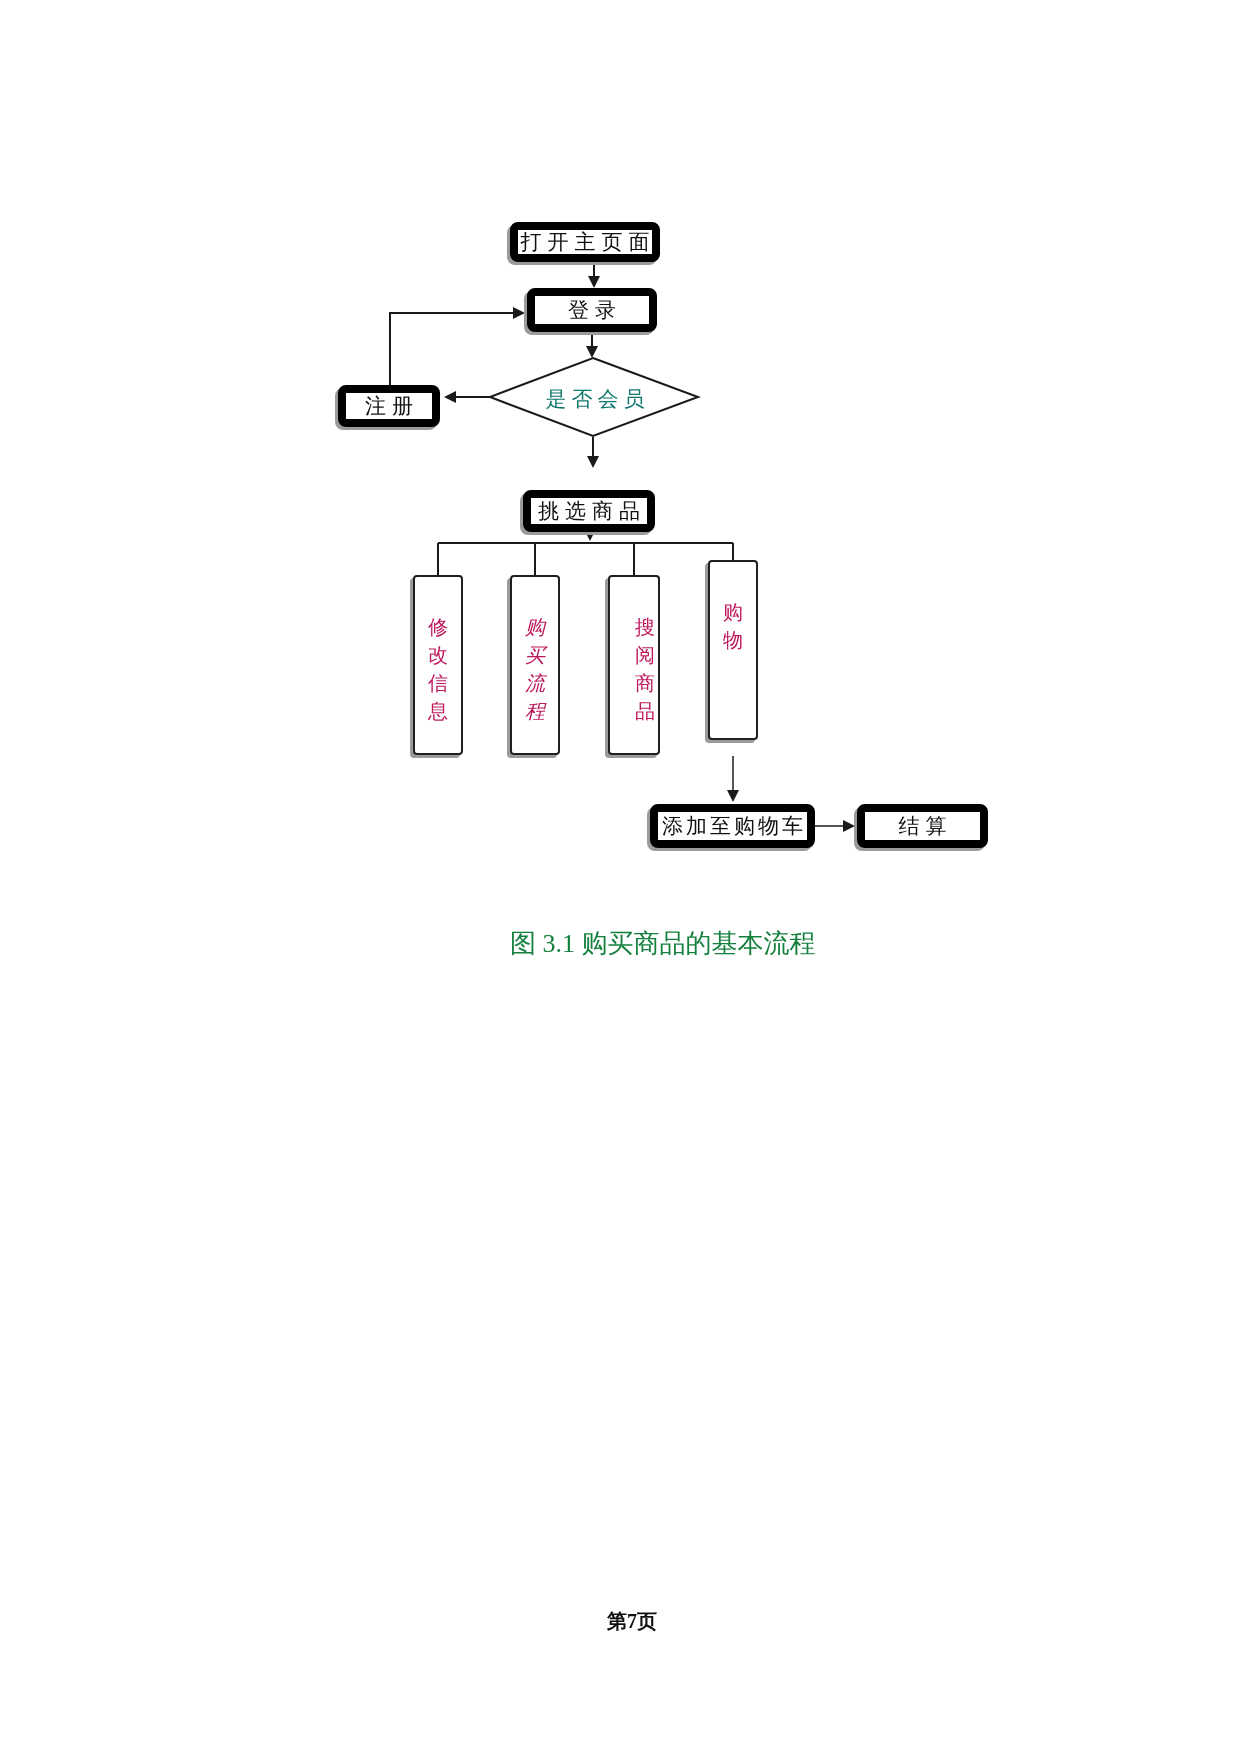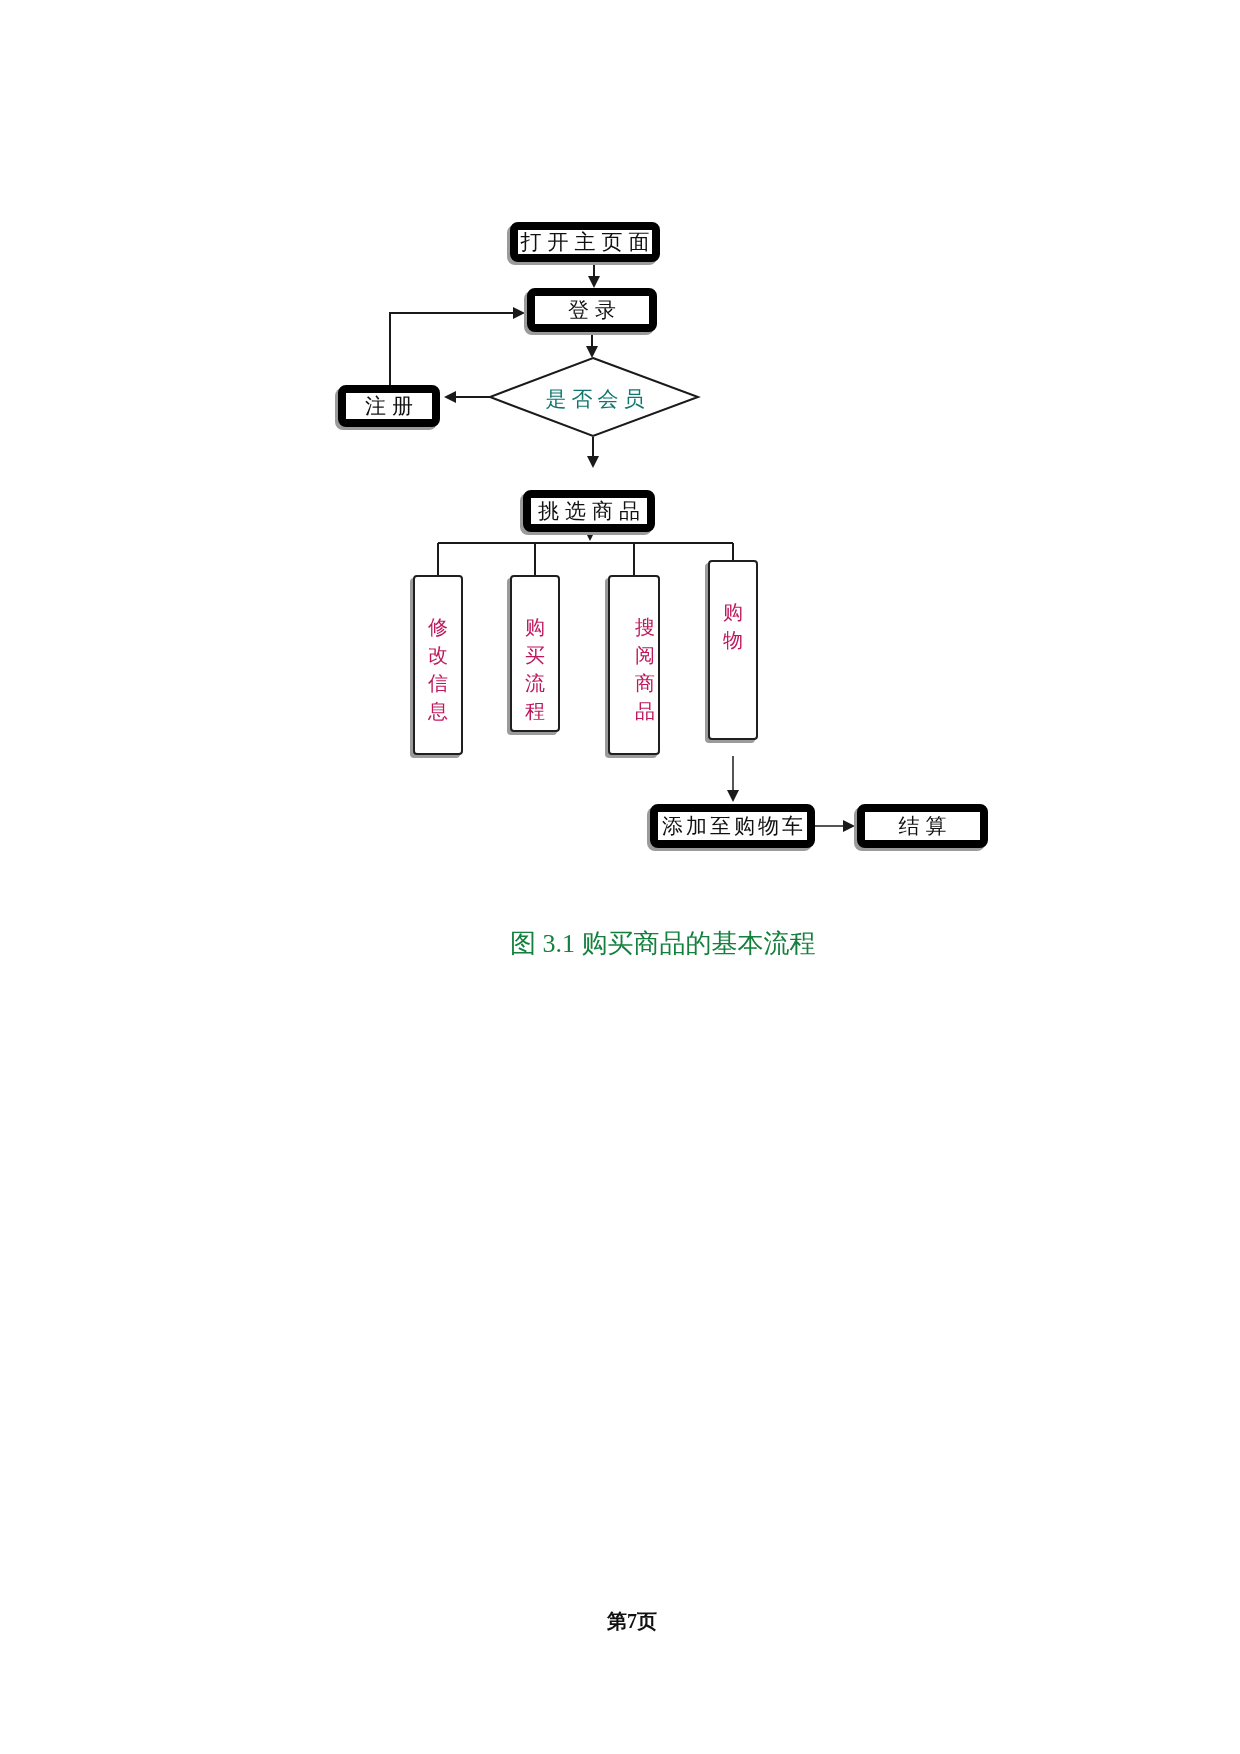--- a/index.html
+++ b/index.html
@@ -160,21 +160,21 @@
   <div class="diamond-label">是否会员</div>
 
   <div class="node" style="left:338px; top:385px; width:102px; height:42px;">注册</div>
 
   <div class="node" style="left:523px; top:490px; width:132px; height:42px;">挑选商品</div>
 
   <div class="vnode" style="left:413px; top:575px; width:50px; height:180px;">
     <div class="vtext">修改信息</div>
   </div>
 
-  <div class="vnode" style="left:510px; top:575px; width:50px; height:157px;">
+  <div class="vnode" style="left:510px; top:575px; width:50px; height:180px;font-style:italic;">
     <div class="vtext">购买流程</div>
   </div>
 
   <div class="vnode" style="left:608px; top:575px; width:52px; height:180px;padding-left:22px;">
     <div class="vtext">搜阅商品</div>
   </div>
 
   <div class="vnode" style="left:708px; top:560px; width:50px; height:180px;">
     <div class="vtext">购物</div>
   </div>

